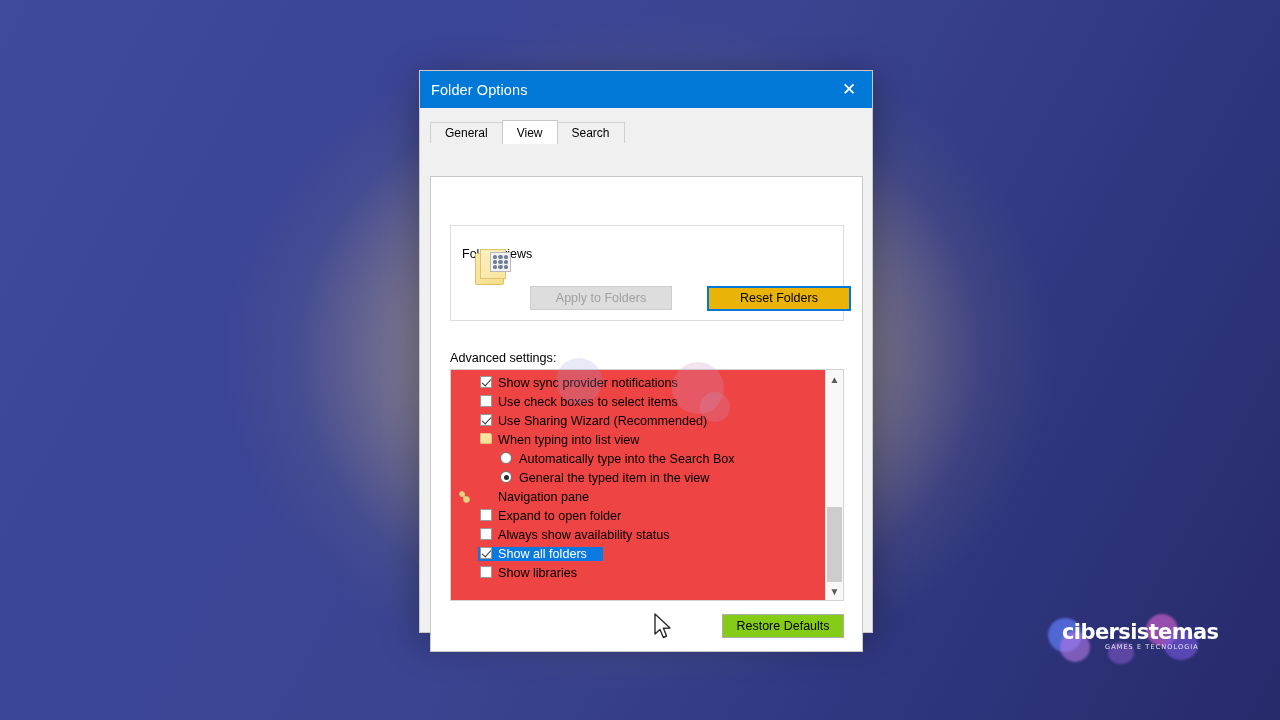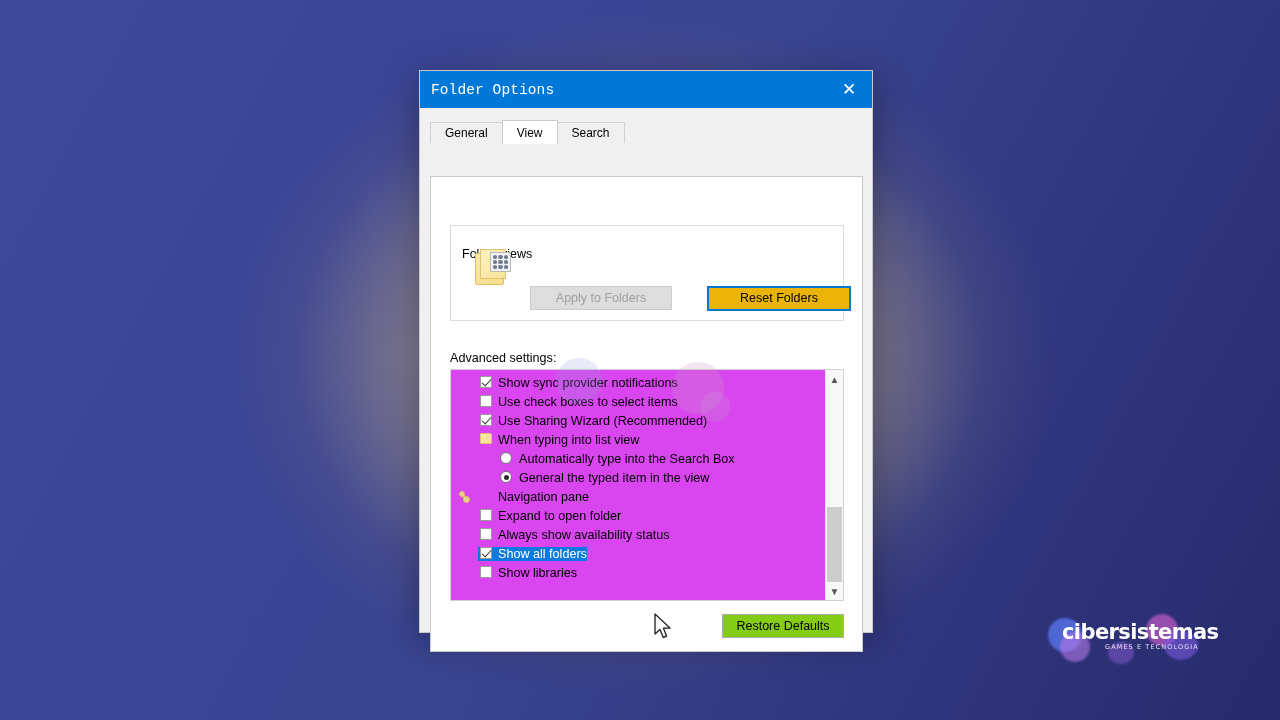--- a/index.html
+++ b/index.html
@@ -39,21 +39,20 @@
     background: #0078d7;
     position: relative;
     display: flex;
     align-items: center;
   }
   .title-text {
     color: #ffffff;
     font-size: 14.5px;
     margin-left: 11px;
     letter-spacing: 0.1px;
-    font-family: Liberation Mono, monospace;
   }
   .close-btn {
     position: absolute;
     right: 0;
     top: 0;
     width: 46px;
     height: 37px;
     display: flex;
     align-items: center;
     justify-content: center;
@@ -217,21 +216,21 @@
     font-size: 12.6px;
     color: #000000;
   }
 
   .listbox {
     position: absolute;
     left: 19px;
     top: 192px;
     width: 394px;
     height: 232px;
-    background: #d946ef;
+    background: #ef4444;
     border: 1px solid #d2d2d2;
     box-sizing: border-box;
     overflow: hidden;
   }
   .list-inner {
     position: absolute;
     left: 0; top: 3px;
     width: 375px;
   }
 
@@ -316,21 +315,21 @@
     border: 1px solid #d9bd6a;
     box-sizing: border-box;
   }
   .nav-bullet span.a { left: 0;  top: 2px; width: 6px; height: 6px; border-radius: 50% 50% 0 50%; }
   .nav-bullet span.b { left: 4px; top: 7px; width: 7px; height: 7px; border-radius: 0 50% 50% 50%; }
 
   .li .lbl.sel {
     background: #0a7ae0;
     color: #ffffff;
     padding-left: 20px;
-    padding-right: 0;
+    padding-right: 16px;
     margin-left: -1px;
   }
 
   
   .vscroll {
     position: absolute;
     right: 0;
     top: 0;
     width: 18px;
     height: 100%;

